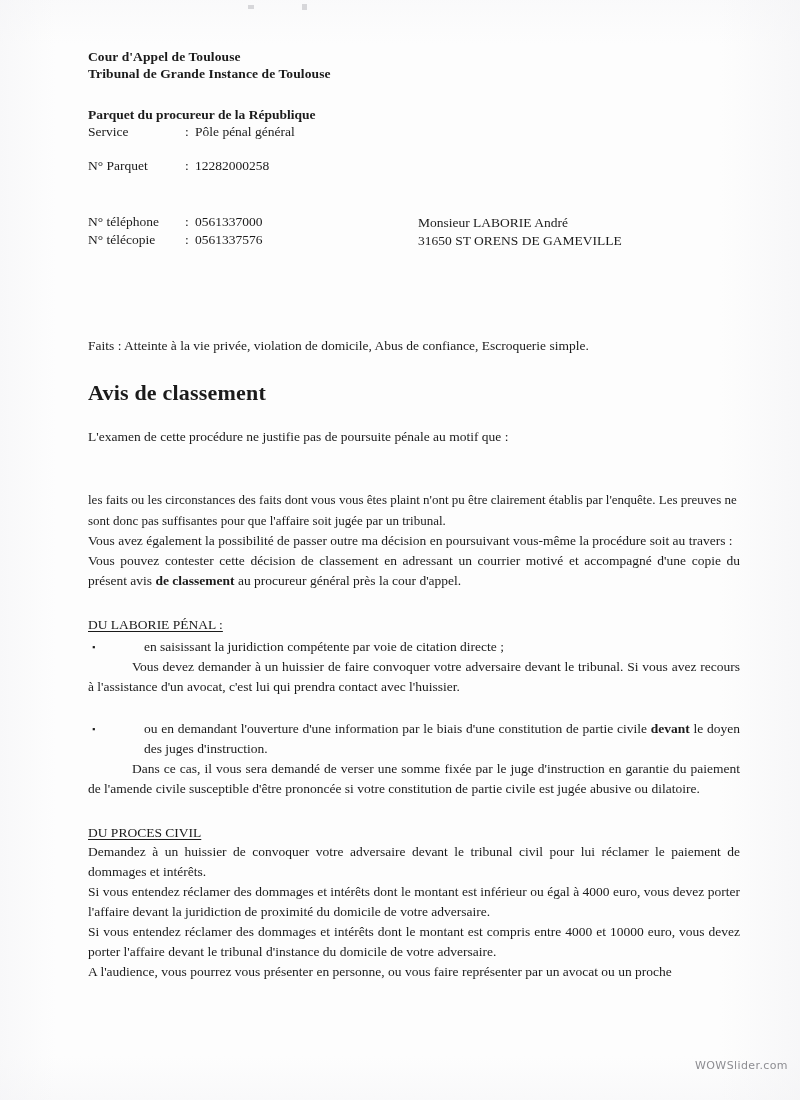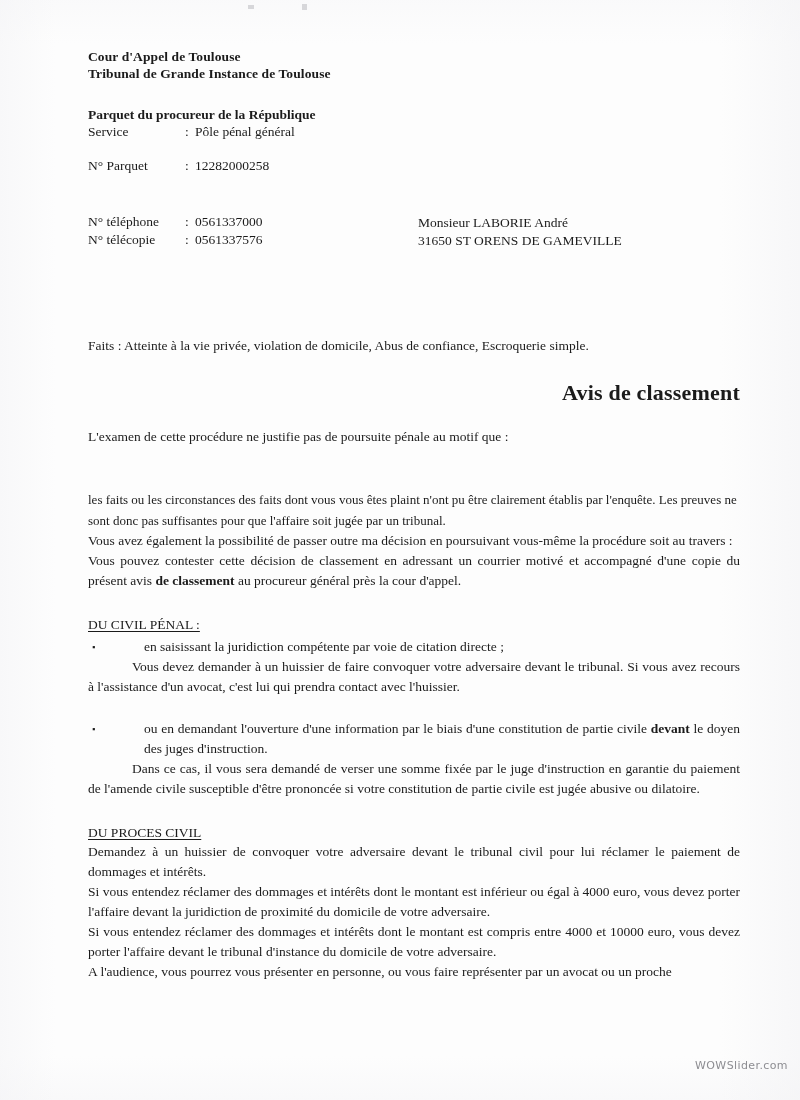--- a/index.html
+++ b/index.html
@@ -80,21 +80,21 @@
   }
 
   
   .faits {
     margin-top: 87px;
     font-size: 13.5px;
     line-height: 18px;
   }
   .doc-title {
     margin-top: 25px;
-    text-align: right;
+    text-align: left;
     font-weight: bold;
     font-size: 22px;
     letter-spacing: 0.2px;
   }
   .intro {
     margin-top: 22px;
     font-size: 13.5px;
     line-height: 18px;
   }
   .reason {
@@ -211,21 +211,21 @@
     <div class="doc-title">Avis de classement</div>
 
     <div class="intro">L'examen de cette procédure ne justifie pas de poursuite pénale au motif que :</div>
 
     <div class="reason">les faits ou les circonstances des faits dont vous vous êtes plaint n'ont pu être clairement établis par l'enquête. Les preuves ne sont donc pas suffisantes pour que l'affaire soit jugée par un tribunal.</div>
 
     <p class="para gap-md">Vous avez également la possibilité de passer outre ma décision en poursuivant vous-même la procédure soit au travers :</p>
 
     <p class="para gap-lg"><span>Vous pouvez contester cette décision de classement en adressant un courrier motivé et accompagné d'une copie du présent avis </span><b class="emph">de classement</b><span> au procureur général près la cour d'appel.</span></p>
 
-    <div class="section-head">DU CIVIL PÉNAL :</div>
+    <div class="section-head">DU LABORIE PÉNAL :</div>
 
     <div class="bullet-item">
       <span class="bullet-mark">▪</span>
       <span class="bullet-text">en saisissant la juridiction compétente par voie de citation directe ;</span>
     </div>
     <p class="indent-para">Vous devez demander à un huissier de faire convoquer votre adversaire devant le tribunal. Si vous avez recours à l'assistance d'un avocat, c'est lui qui prendra contact avec l'huissier.</p>
 
     <div class="bullet-item bullet-gap">
       <span class="bullet-mark">▪</span>
       <span class="bullet-text"><span>ou en demandant l'ouverture d'une information par le biais d'une constitution de partie civile </span><b class="emph">devant</b><span> le doyen des juges d'instruction.</span></span>

